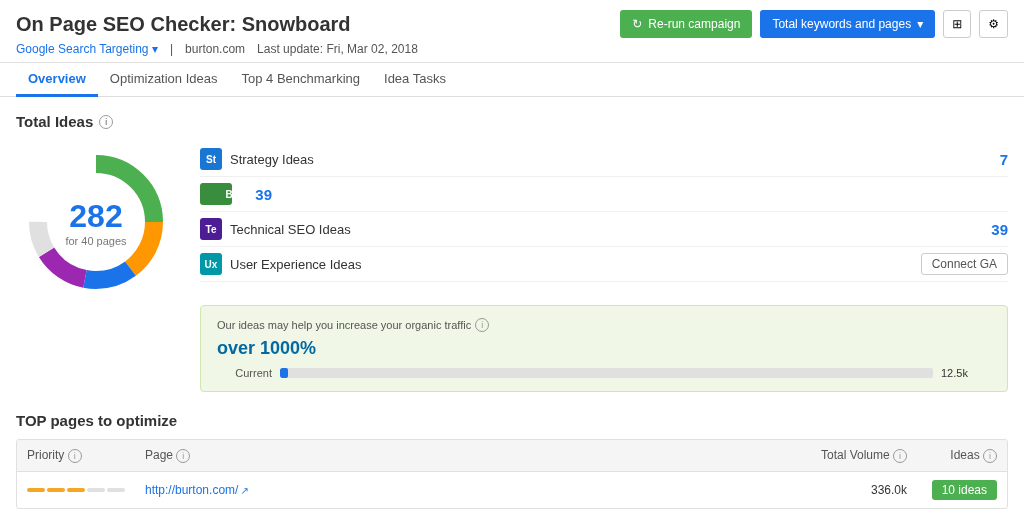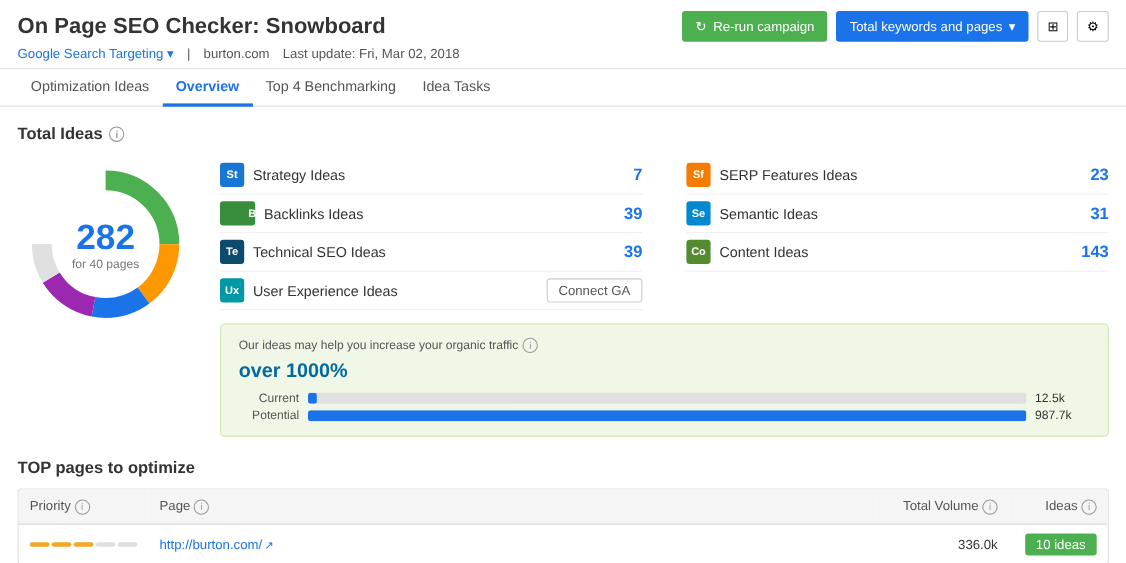--- a/index.html
+++ b/index.html
@@ -26,21 +26,21 @@
 
     .overview-area { display: flex; gap: 24px; margin-bottom: 20px; }
 
     
     .donut-wrap { position: relative; width: 160px; height: 160px; flex-shrink: 0; }
     .donut-center { position: absolute; top: 50%; left: 50%; transform: translate(-50%, -50%); text-align: center; }
     .donut-number { font-size: 32px; font-weight: bold; color: #1a73e8; }
     .donut-label { font-size: 11px; color: #777; }
 
     
-    .ideas-cols { flex: 1; display: flex; flex-direction: column; gap: 0; }
+    .ideas-cols { flex: 1; display: flex; flex-direction: column; gap: 11px; }
     .ideas-rows { display: flex; gap: 40px; }
     .ideas-col { flex: 1; }
     .idea-row { display: flex; align-items: center; padding: 6px 0; border-bottom: 1px solid #f0f0f0; gap: 8px; }
     .idea-badge { display: inline-flex; align-items: center; justify-content: center; width: 22px; height: 22px; border-radius: 3px; color: #fff; font-size: 10px; font-weight: bold; flex-shrink: 0; }
     .idea-name { flex: 1; color: #333; font-size: 13px; }
     .idea-count { font-weight: bold; color: #1a73e8; font-size: 15px; min-width: 32px; text-align: right; }
     .btn-connect { background: #fff; border: 1px solid #ccc; padding: 3px 10px; border-radius: 3px; cursor: pointer; font-size: 12px; color: #555; }
 
     
     .traffic-box { background: #f0f7e6; border: 1px solid #d0e8b0; border-radius: 4px; padding: 12px 16px; margin-top: 12px; }
@@ -98,22 +98,22 @@
       <a class="targeting-link" href="#">
         <span>Google Search Targeting</span> ▾
       </a>
       <span>|</span>
       <span>burton.com</span>
       <span>Last update: Fri, Mar 02, 2018</span>
     </div>
   </div>
 
   <div class="tabs">
+    <div class="tab active">Overview</div>
     <div class="tab">Optimization Ideas</div>
-    <div class="tab active">Overview</div>
     <div class="tab">Top 4 Benchmarking</div>
     <div class="tab">Idea Tasks</div>
   </div>
 </div>
 
 <div class="main">
 
   <div class="section-title">
     <span>Total Ideas</span>
     <span class="info-icon">i</span>
@@ -144,74 +144,49 @@
       <div class="ideas-rows">
 
         <div class="ideas-col">
           <div class="idea-row">
             <span class="idea-badge" style="background:#1976D2;">St</span>
             <span class="idea-name">Strategy Ideas</span>
             <span class="idea-count">7</span>
           </div>
           <div class="idea-row">
             <span class="idea-badge" style="background:#388E3C;padding-left:32px;">Ba</span>
-            <span class="idea-name">Backlinks Ideas</span>
             <span class="idea-count">39</span>
           </div>
           <div class="idea-row">
-            <span class="idea-badge" style="background:#0c4a6e;">Te</span>
+            <span class="idea-badge" style="background:#4c1d95;">Te</span>
             <span class="idea-name">Technical SEO Ideas</span>
             <span class="idea-count">39</span>
           </div>
           <div class="idea-row">
             <span class="idea-badge" style="background:#0097A7;">Ux</span>
             <span class="idea-name">User Experience Ideas</span>
             <button class="btn-connect">Connect GA</button>
           </div>
         </div>
 
-        <div class="ideas-col">
-          <div class="idea-row">
-            <span class="idea-badge" style="background:#F57C00;">Sf</span>
-            <span class="idea-name">SERP Features Ideas</span>
-            <span class="idea-count">23</span>
-          </div>
-          <div class="idea-row">
-            <span class="idea-badge" style="background:#0288D1;">Se</span>
-            <span class="idea-name">Semantic Ideas</span>
-            <span class="idea-count">31</span>
-          </div>
-          <div class="idea-row">
-            <span class="idea-badge" style="background:#558B2F;">Co</span>
-            <span class="idea-name">Content Ideas</span>
-            <span class="idea-count">143</span>
-          </div>
-        </div>
       </div>
 
       <div class="traffic-box">
         <div class="traffic-headline">
           <span>Our ideas may help you increase your organic traffic</span>
           <span class="info-icon">i</span>
         </div>
         <div class="traffic-percent">over 1000%</div>
         <div class="traffic-bars">
           <div class="bar-row">
             <span class="bar-label">Current</span>
             <div class="bar-track">
               <div class="bar-fill" style="width:1.3%; background:#1a73e8;"></div>
             </div>
             <span class="bar-val">12.5k</span>
-          </div>
-          <div class="bar-row">
-            <span class="bar-label">Potential</span>
-            <div class="bar-track">
-              <div class="bar-fill" style="width:100%; background:#1a73e8;"></div>
-            </div>
-            <span class="bar-val">987.7k</span>
           </div>
         </div>
       </div>
     </div>
   </div>
 
   <div>
     <div class="top-pages-title">TOP pages to optimize</div>
     <div class="table-wrap">
       <table>

